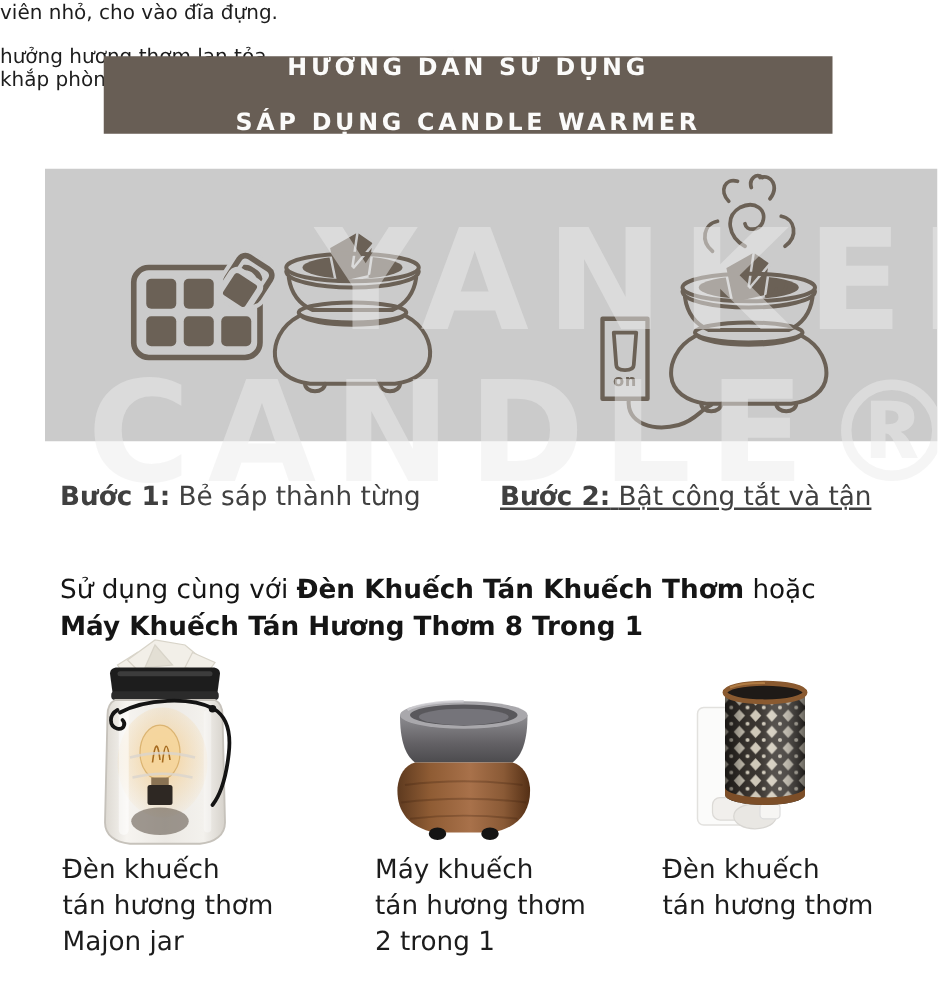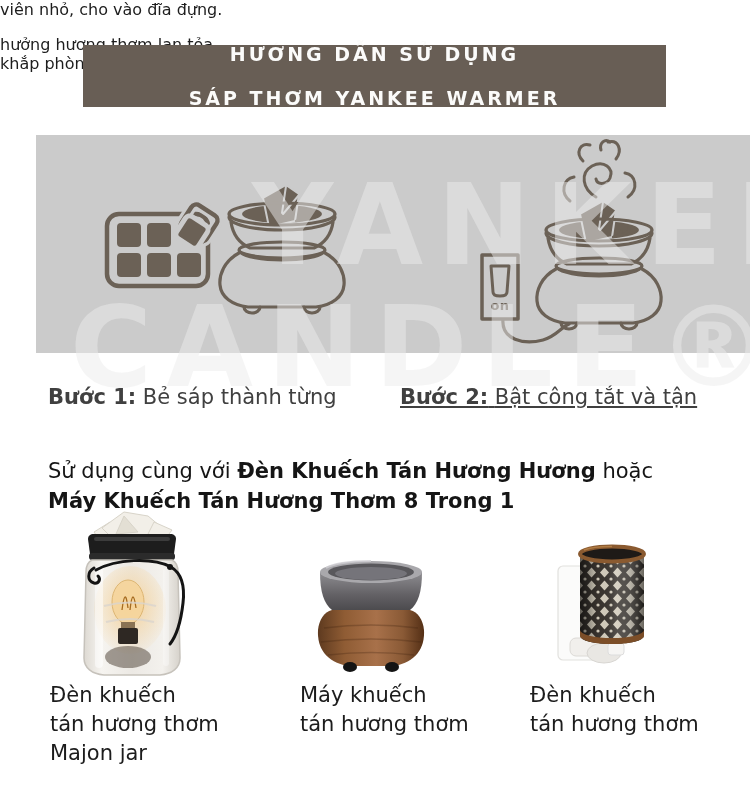--- a/index.html
+++ b/index.html
@@ -41,21 +41,21 @@
   .caption{position:absolute;top:681px;font-size:21px;line-height:29px;color:#1c1c1c;}
   .cap-1{left:50px;} .cap-2{left:300px;} .cap-3{left:530px;}
 </style>
 </head>
 <body>
 
 <div class="page">
 
   <header class="banner">
     <div>HƯỚNG DẪN SỬ DỤNG</div>
-    <div>SÁP THƠM YANKEE WARMER</div>
+    <div>SÁP DỤNG CANDLE WARMER</div>
   </header>
 
   <section class="band">
     <svg width="750" height="218" viewBox="0 0 750 218">
       <g stroke="#6b6156" fill="none" stroke-width="3.2" stroke-linecap="round" stroke-linejoin="round">
 
         <g>
           <rect x="71" y="79" width="101" height="72" rx="12" stroke-width="4.5"></rect>
           <g fill="#6b6156" stroke="none">
             <rect x="81" y="88" width="24" height="24" rx="4"></rect>
@@ -134,21 +134,21 @@
     <b>Bước 2:</b>
     <span>Bật công tắt và tận</span>
     </p>
     <div>hưởng hương thơm lan tỏa</div>
     <div>khắp phòng.</div>
   <p></p>
 
   <div class="usage">
     <div>
       <span>Sử dụng cùng với</span>
-      <b>Đèn Khuếch Tán Hương Hương</b>
+      <b>Đèn Khuếch Tán Khuếch Thơm</b>
       <span>hoặc</span>
     </div>
     <div><b>Máy Khuếch Tán Hương Thơm 8 Trong 1</b></div>
   </div>
 
   <svg class="product" style="left:64px;top:510px;" width="136" height="168" viewBox="0 0 136 168">
     <defs>
       <linearGradient id="glass" x1="0" y1="0" x2="1" y2="0">
         <stop offset="0" stop-color="#ddd9d2"></stop>
           <stop offset="0.18" stop-color="#f6f4f0"></stop>
@@ -259,20 +259,21 @@
   </svg>
 
   <div class="caption cap-1">
     <div>Đèn khuếch</div>
     <div>tán hương thơm</div>
     <div>Majon jar</div>
   </div>
   <div class="caption cap-2">
     <div>Máy khuếch</div>
     <div>tán hương thơm</div>
+    <div>2 trong 1</div>
   </div>
   <div class="caption cap-3">
     <div>Đèn khuếch</div>
     <div>tán hương thơm</div>
     <div></div>
   </div>
 
 </div>
 
 </body></html>

